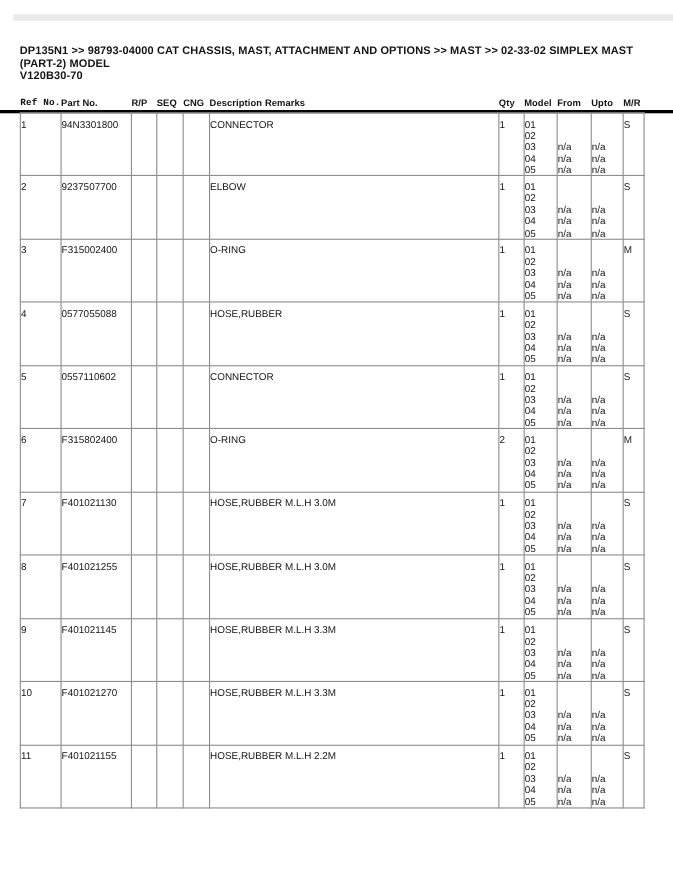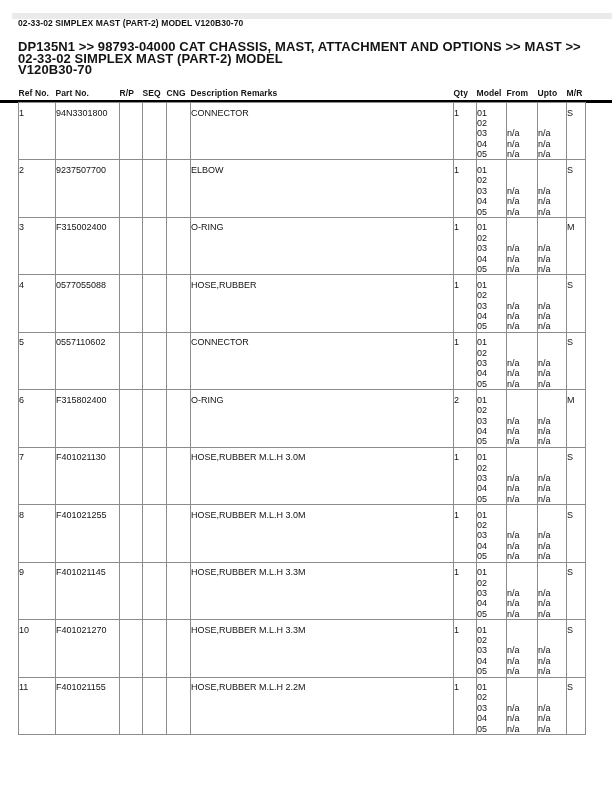--- a/index.html
+++ b/index.html
@@ -16,21 +16,21 @@
     background:#eaeaea;
   }
   .title{
     position:absolute;left:18px;top:18px;
     font-size:8.5px;font-weight:bold;line-height:10px;
     letter-spacing:0.1px;
     white-space:nowrap;
   }
   .breadcrumb{
     position:absolute;left:18px;top:41px;width:575px;
-    font-size:13px;font-weight:bold;line-height:11.5px;
+    font-size:10px;font-weight:bold;line-height:11.5px;
     letter-spacing:0.1px;
   }
   .thick-rule{
     position:absolute;left:0;top:100px;width:612px;height:3px;
     background:#000000;
   }
   table.parts{
     position:absolute;left:18px;top:86px;
     width:567px;
     border-collapse:collapse;table-layout:fixed;
@@ -49,42 +49,41 @@
   table.parts tbody td{
     border:1px solid #8c8c8c;
     vertical-align:top;
     padding:4.5px 1px 0 0;
     line-height:10.4px;
     overflow:hidden;
     white-space:nowrap;
   }
   .ln{height:10.4px;line-height:10.4px;}
   
-  th.c-ref{padding-left:3px;}  th.c-part{padding-left:6px;}
+  th.c-ref{padding-left:3px;font-family:Liberation Mono, monospace;}  th.c-part{padding-left:6px;}
   th.c-rp{padding-left:2px;}   th.c-seq{padding-left:1px;margin-top:40px;}
   th.c-cng{padding-left:4px;}  th.c-desc{padding-left:6px;}
   th.c-qty{padding-left:2px;}  th.c-model{padding-left:2px;}
   th.c-from{padding-left:3px;} th.c-upto{padding-left:2px;}
   th.c-mr{padding-left:2px;}
   
   td.c-ref{padding-left:7px;}  td.c-part{padding-left:10px;margin-top:12px;}
   td.c-rp{padding-left:2px;}   td.c-seq{padding-left:2px;}
   td.c-cng{padding-left:2px;}  td.c-desc{padding-left:10px;}
   td.c-qty{padding-left:6px;}  td.c-model{padding-left:4px;margin-top:12px;}
   td.c-from{padding-left:4px;} td.c-upto{padding-left:4px;}
   td.c-mr{padding-left:5px;}
 </style>
 </head>
 <body>
 
 <div class="page">
 
   <div class="artifact"></div>
 
-  <div class="title">02-33-02 SIMPLEX MAST (PART-2) MODEL V120B30-70</div>
 
   <div class="breadcrumb">
     <div>DP135N1 &gt;&gt; 98793-04000 CAT CHASSIS, MAST, ATTACHMENT AND OPTIONS &gt;&gt; MAST &gt;&gt; 02-33-02 SIMPLEX MAST (PART-2) MODEL</div>
     <div>V120B30-70</div>
   </div>
 
   <div class="thick-rule"></div>
 
   <table class="parts">
     <colgroup>

